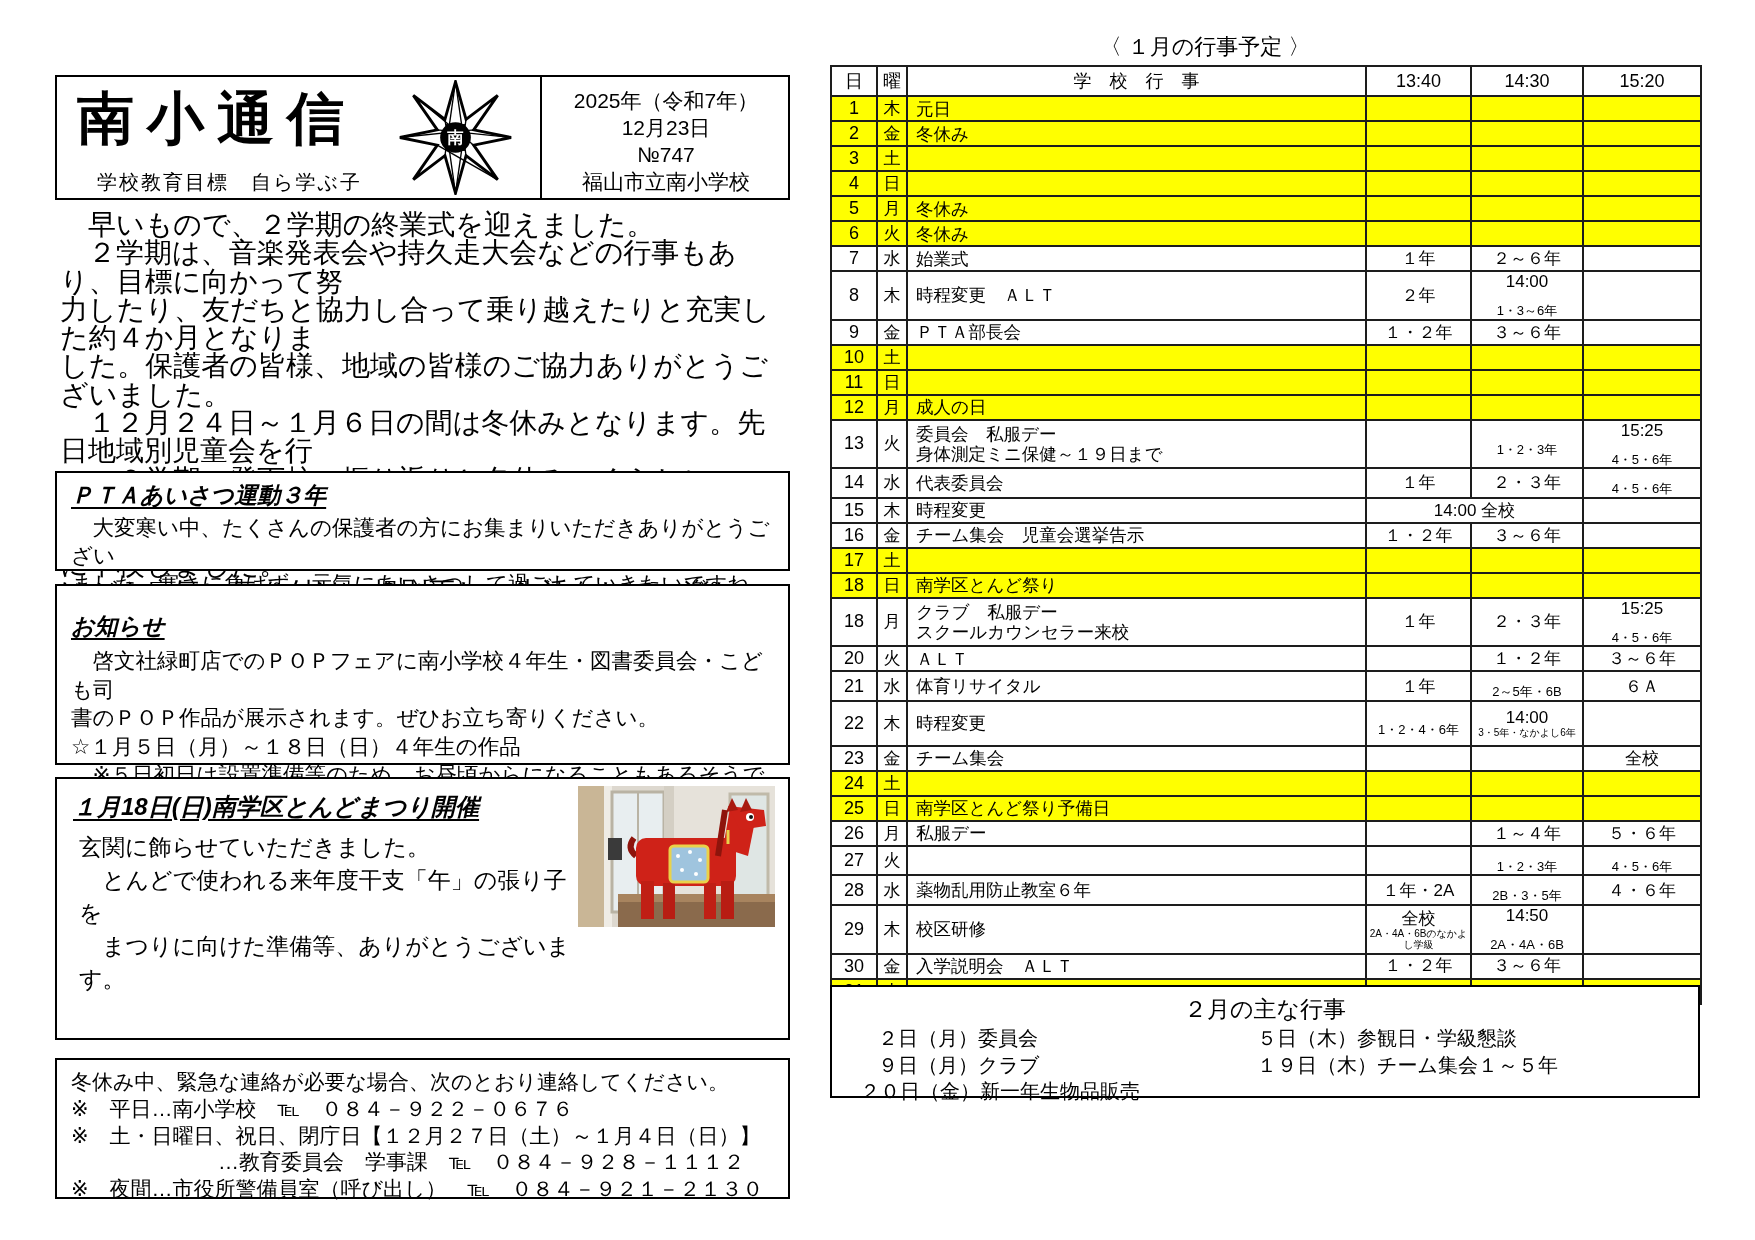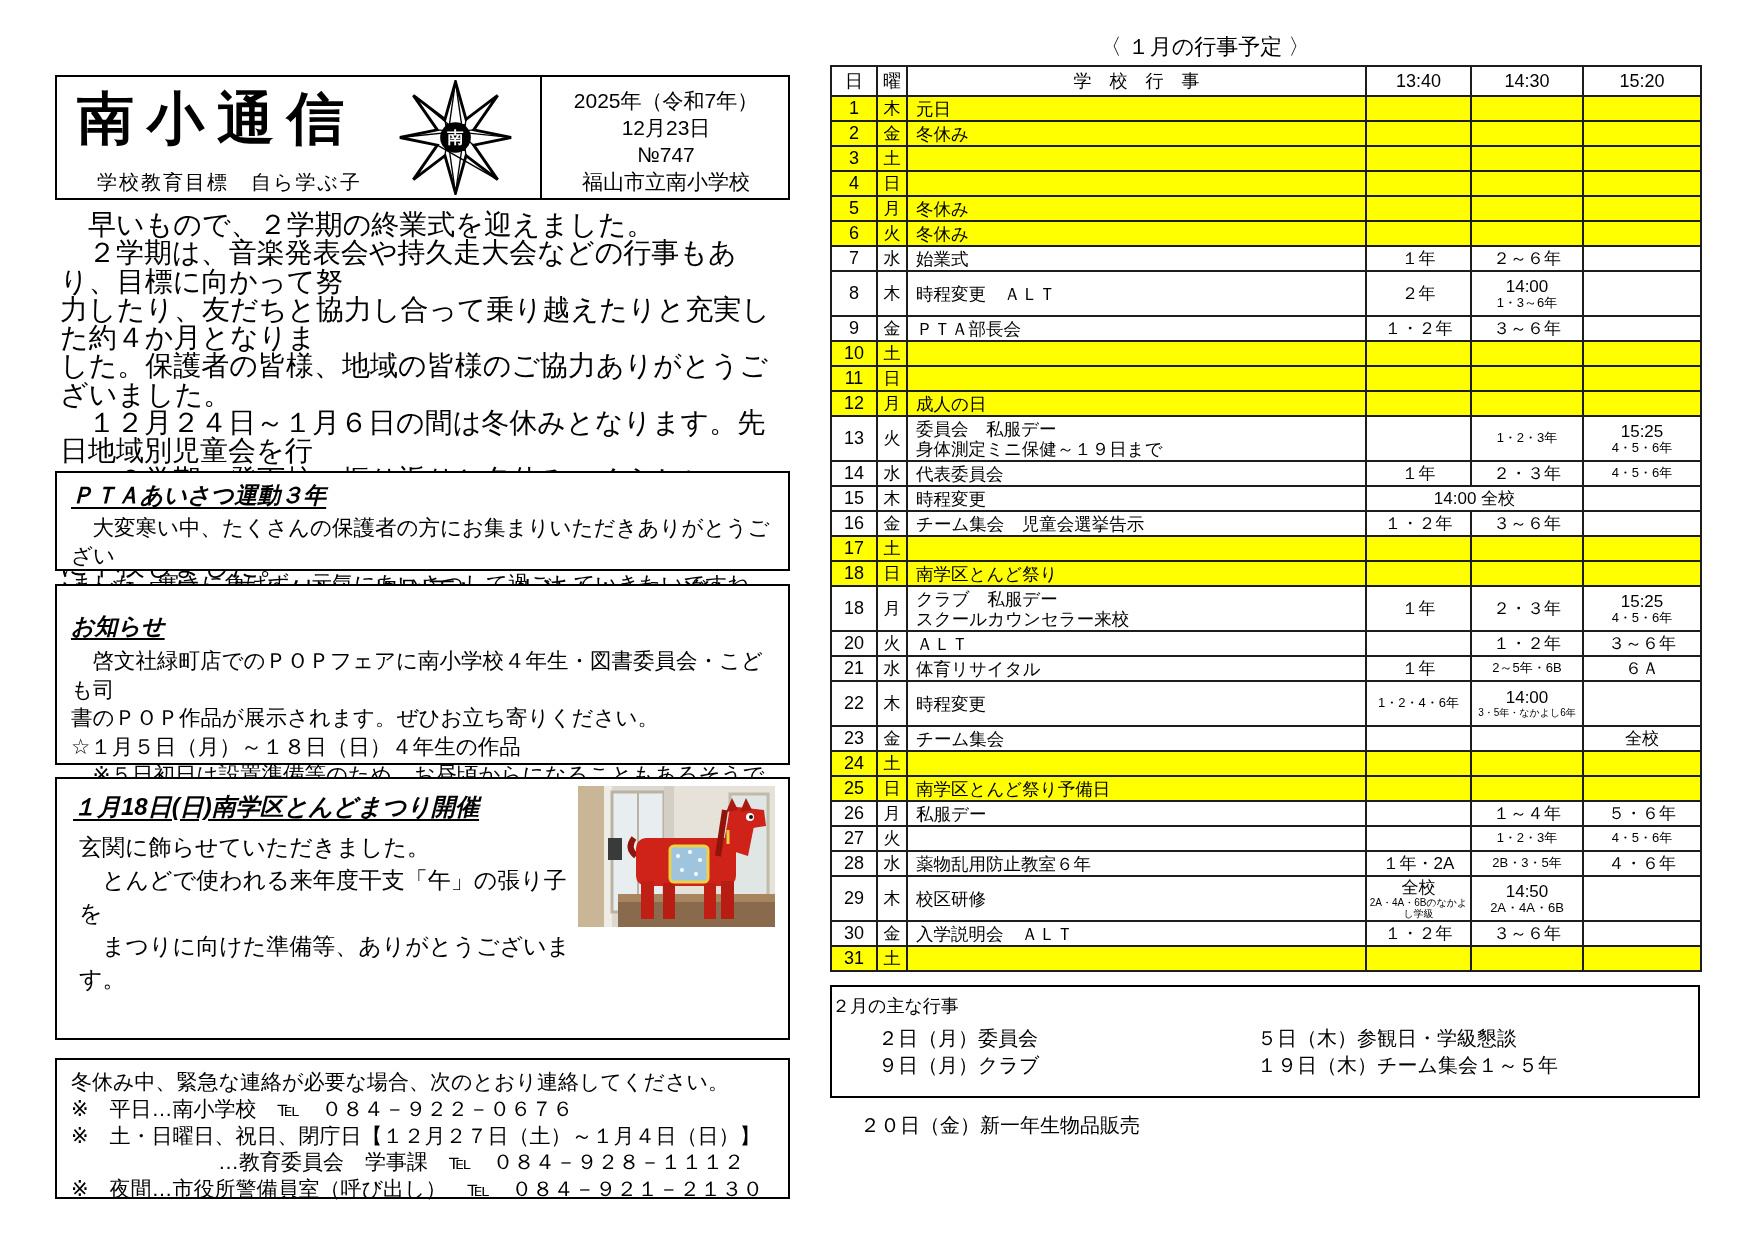--- a/index.html
+++ b/index.html
@@ -37,28 +37,28 @@
   #cal-table{left:830px;top:65px;border-collapse:collapse;table-layout:fixed;background:#fff;}
   #cal-table td,#cal-table th{border:2px solid #1d1d1d;padding:0 2px;box-sizing:border-box;
       overflow:hidden;vertical-align:middle;}
   #cal-table th{height:30px;font-weight:normal;font-size:18px;background:#fff;}
   tr.h-std{height:24px;} tr.h-tall{height:45px;}
   tr.yellow td{background:#ffff00;}
   .c-day{text-align:center;font-size:18px;}
   .c-dow{text-align:center;font-size:17px;}
   .c-event{text-align:left;font-size:17.5px;padding-left:8px !important;line-height:20px;}
   .c-time{text-align:center;line-height:1.12;}
-  .t-l{font-size:17px;} .t-m{font-size:13px;} .t-s{font-size:10px;}
+  .t-l{font-size:17px;} .t-m{font-size:13px;margin-top:13px;} .t-s{font-size:10px;}
 
   
   #feb-box{left:830px;top:985px;width:870px;height:113px;padding-top:7px;}
-  #feb-title{font-size:18px;margin-bottom:7px;}
+  #feb-title{text-align:center;font-size:23px;}
   .feb-row{display:flex;font-size:20px;line-height:26.5px;}
   .feb-left{width:425px;padding-left:46px;box-sizing:border-box;}
-  #feb-rows .feb-row:nth-child(3) .feb-left{padding-left:28px;margin-top:34px;}
+  #feb-rows .feb-row:nth-child(3) .feb-left{padding-left:28px;}
 </style>
 </head>
 <body>
 
 <div class="abs box" id="masthead">
   <div class="abs" id="mast-title">南小通信</div>
   <div class="abs" id="mast-subtitle">学校教育目標　自ら学ぶ子</div>
   <svg class="abs" id="mast-emblem" viewBox="0 0 120 120">
     <polygon points="60,2 71,41 104,16 79,52 118,60 79,68 104,104 71,79 60,118 49,79 16,104 41,68 2,60 41,52 16,16 49,41" fill="#fff" stroke="#000" stroke-width="3" stroke-linejoin="miter"></polygon>
     <g stroke="#000" stroke-width="1.4">

